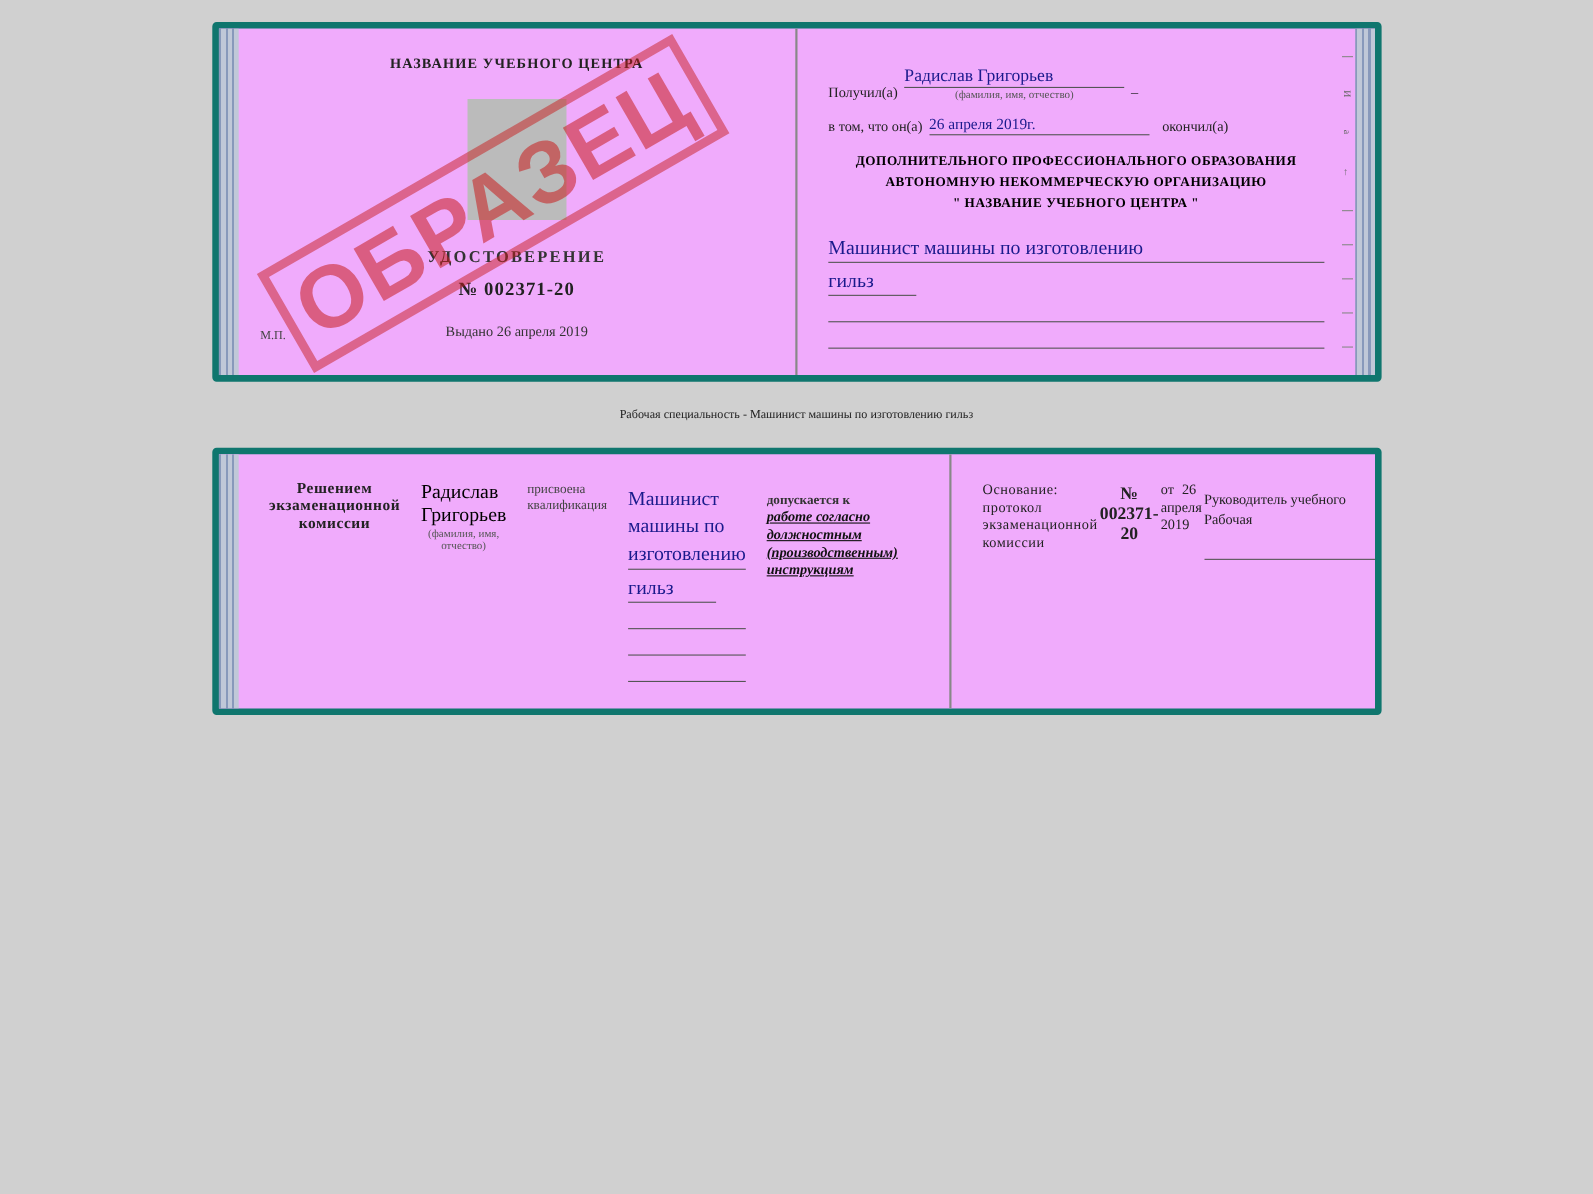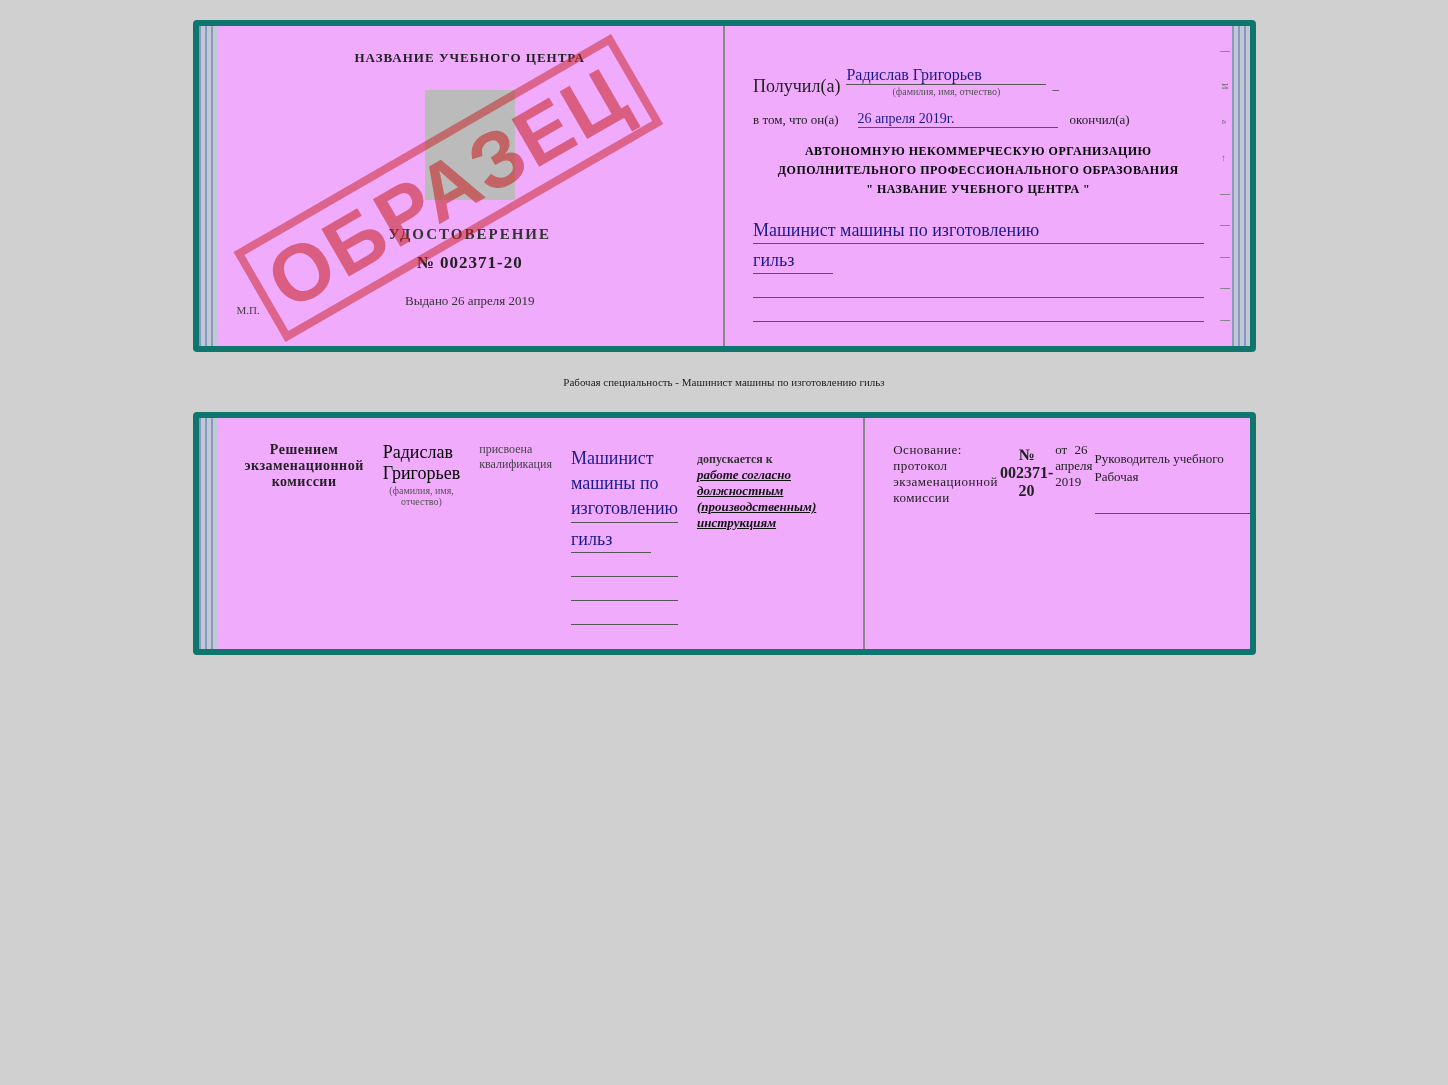--- a/index.html
+++ b/index.html
@@ -312,37 +312,37 @@
       </div>
       <div class="watermark-obrazec">ОБРАЗЕЦ</div>
       <div class="stamp-oblast">
         <span>М.П.</span>
       </div>
     </div>
 
     <div class="doc-right top-right-content">
 
       <div class="field-line">
-        <span style="font-size:18px;margin-top:26px;">Получил(а)</span>
+        <span style="font-size:13px;margin-top:26px;">Получил(а)</span>
         <div class="field-group">
           <span class="handwritten">Радислав Григорьев</span>
           <div class="field-label-small">(фамилия, имя, отчество)</div>
         </div>
         <span style="font-size:13px;"> –</span>
       </div>
 
       <div class="field-line">
         <span style="font-size:13px;">в том, что он(а)</span>
-        <span class="handwritten" style="font-size:14px;margin-left:13px;">26 апреля 2019г.</span>
+        <span class="handwritten" style="font-size:14px;">26 апреля 2019г.</span>
         <span style="font-size:13px;margin-left:6px;">окончил(а)</span>
       </div>
 
       <div class="bold-center">
+        <div>ДОПОЛНИТЕЛЬНОГО ПРОФЕССИОНАЛЬНОГО ОБРАЗОВАНИЯ</div>
         <div>АВТОНОМНУЮ НЕКОММЕРЧЕСКУЮ ОРГАНИЗАЦИЮ</div>
-        <div>ДОПОЛНИТЕЛЬНОГО ПРОФЕССИОНАЛЬНОГО ОБРАЗОВАНИЯ</div>
         <div>"    НАЗВАНИЕ УЧЕБНОГО ЦЕНТРА    "</div>
       </div>
 
       <div>
         <div class="profession-handwritten">Машинист машины по изготовлению</div>
         <div class="profession-handwritten" style="width:80px;">гильз</div>
         <div class="underline-field"></div>
         <div class="underline-field"></div>
       </div>
 

